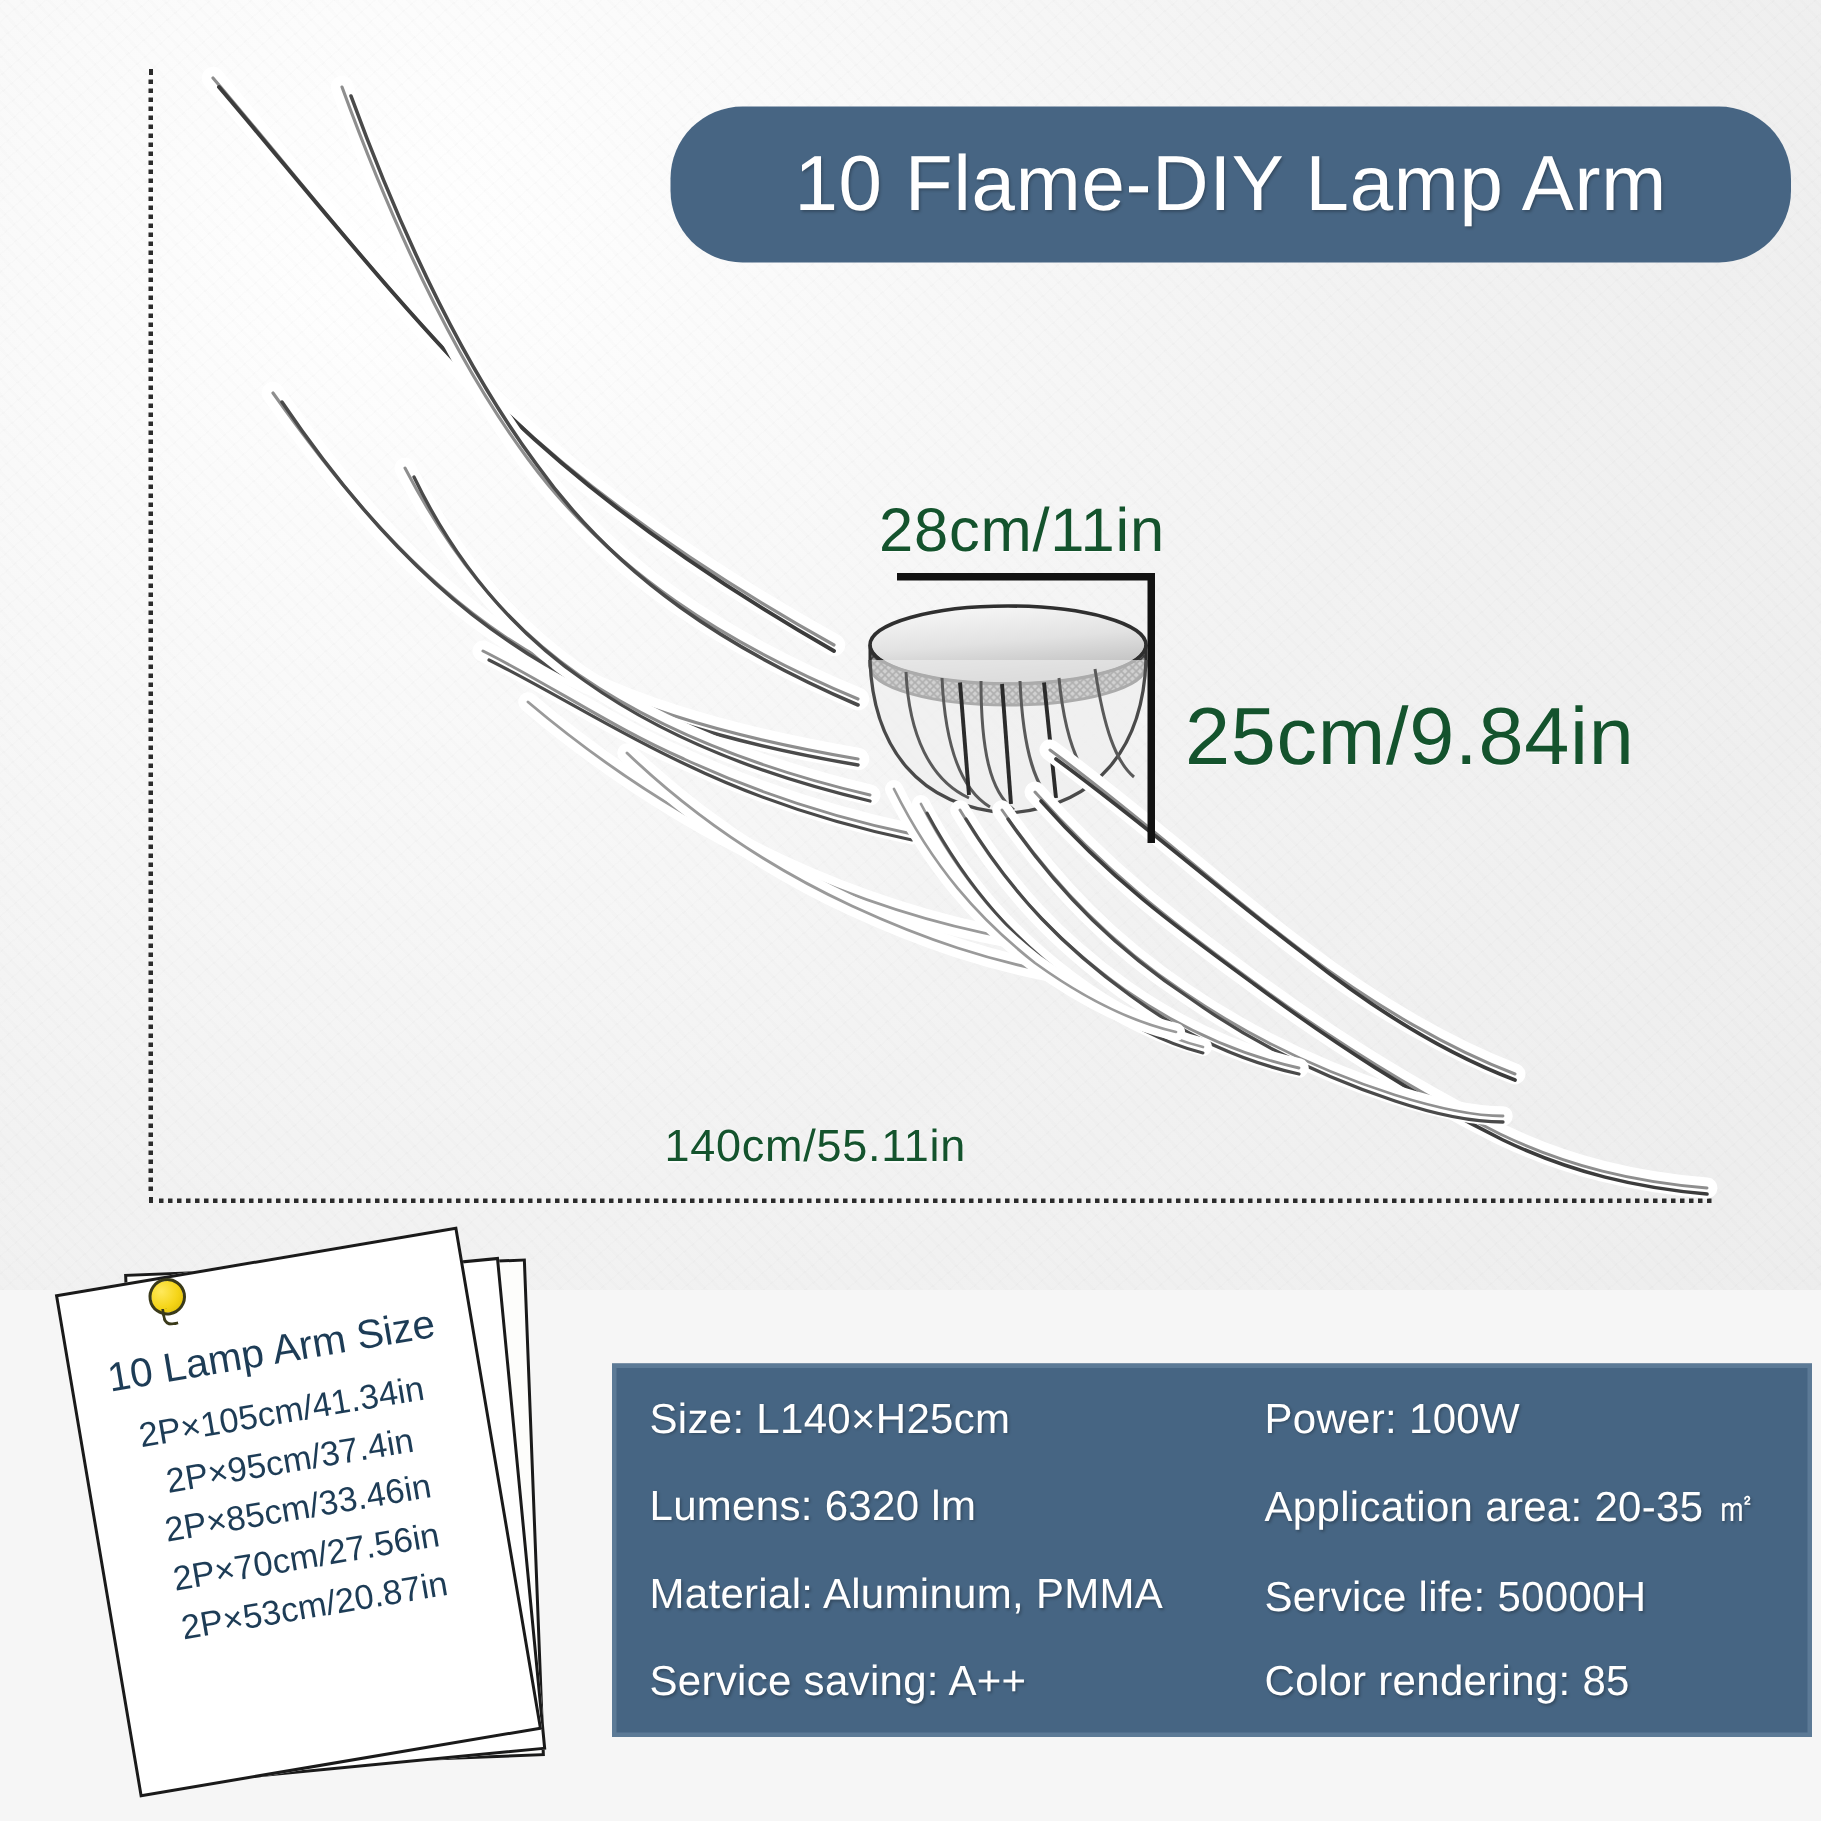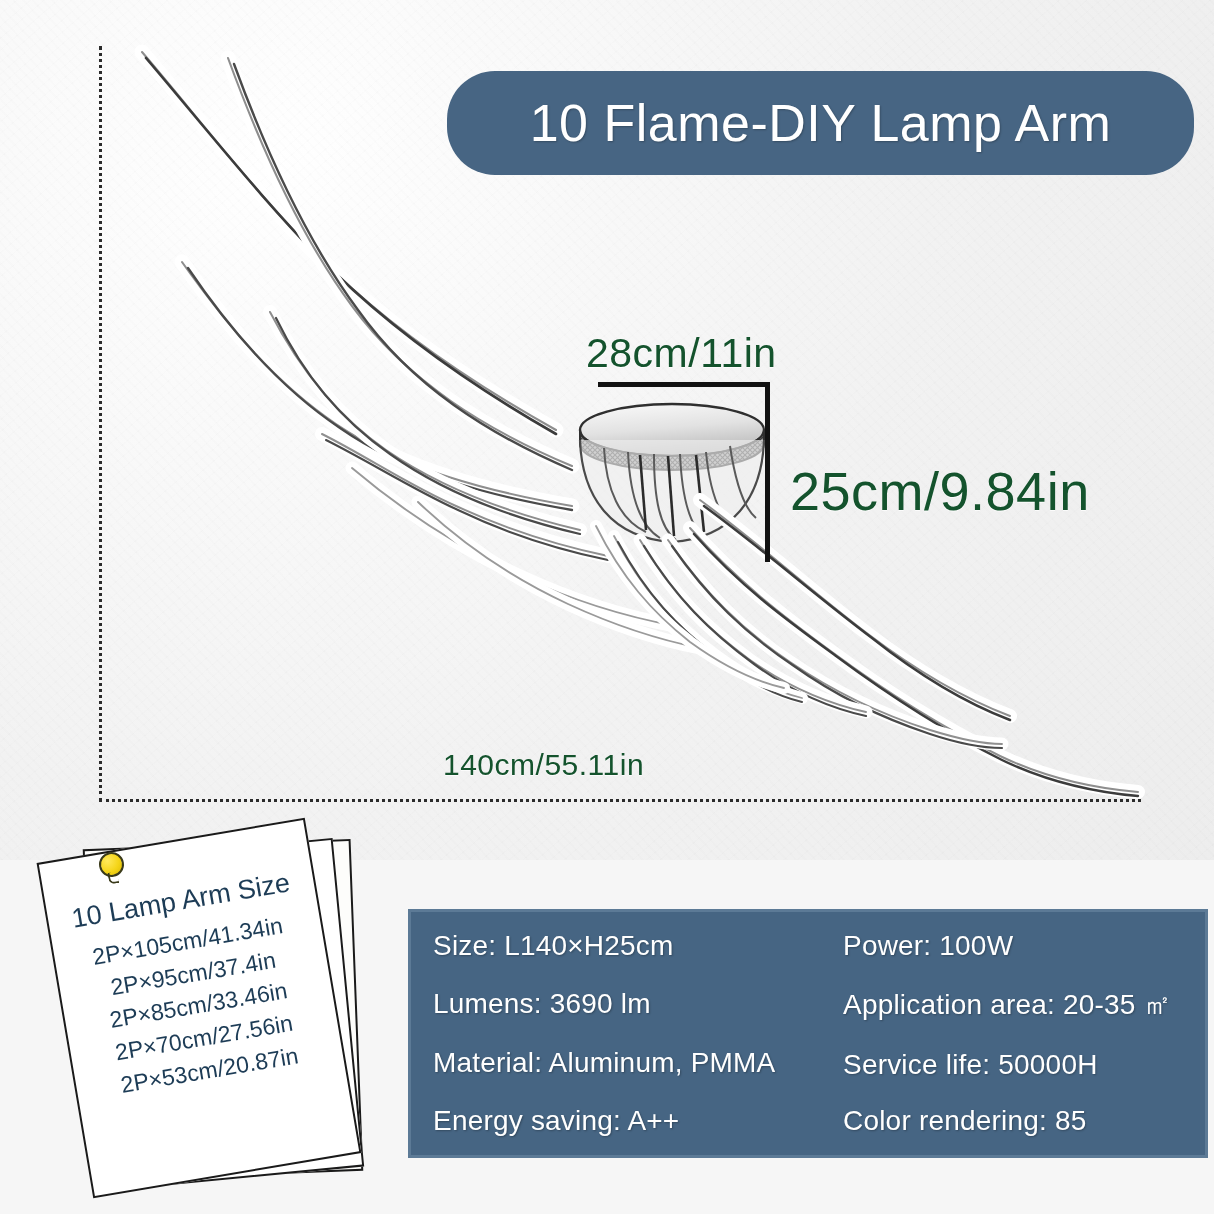--- a/index.html
+++ b/index.html
@@ -305,23 +305,23 @@
       <div class="note-line">2P×85cm/33.46in</div>
       <div class="note-line">2P×70cm/27.56in</div>
       <div class="note-line">2P×53cm/20.87in</div>
     </div>
     <div id="pin"></div>
   </div>
 
   <div id="spec-panel">
     <div class="spec-col" id="spec-col-left">
       <div class="spec-line">Size: L140×H25cm</div>
-      <div class="spec-line">Lumens: 3690 lm</div>
+      <div class="spec-line">Lumens: 6320 lm</div>
       <div class="spec-line">Material: Aluminum, PMMA</div>
-      <div class="spec-line">Energy saving: A++</div>
+      <div class="spec-line">Service saving: A++</div>
     </div>
     <div class="spec-col" id="spec-col-right">
       <div class="spec-line">Power: 100W</div>
       <div class="spec-line">Application area: 20-35 ㎡</div>
       <div class="spec-line">Service life: 50000H</div>
       <div class="spec-line">Color rendering: 85</div>
     </div>
   </div>
 
 </div>

